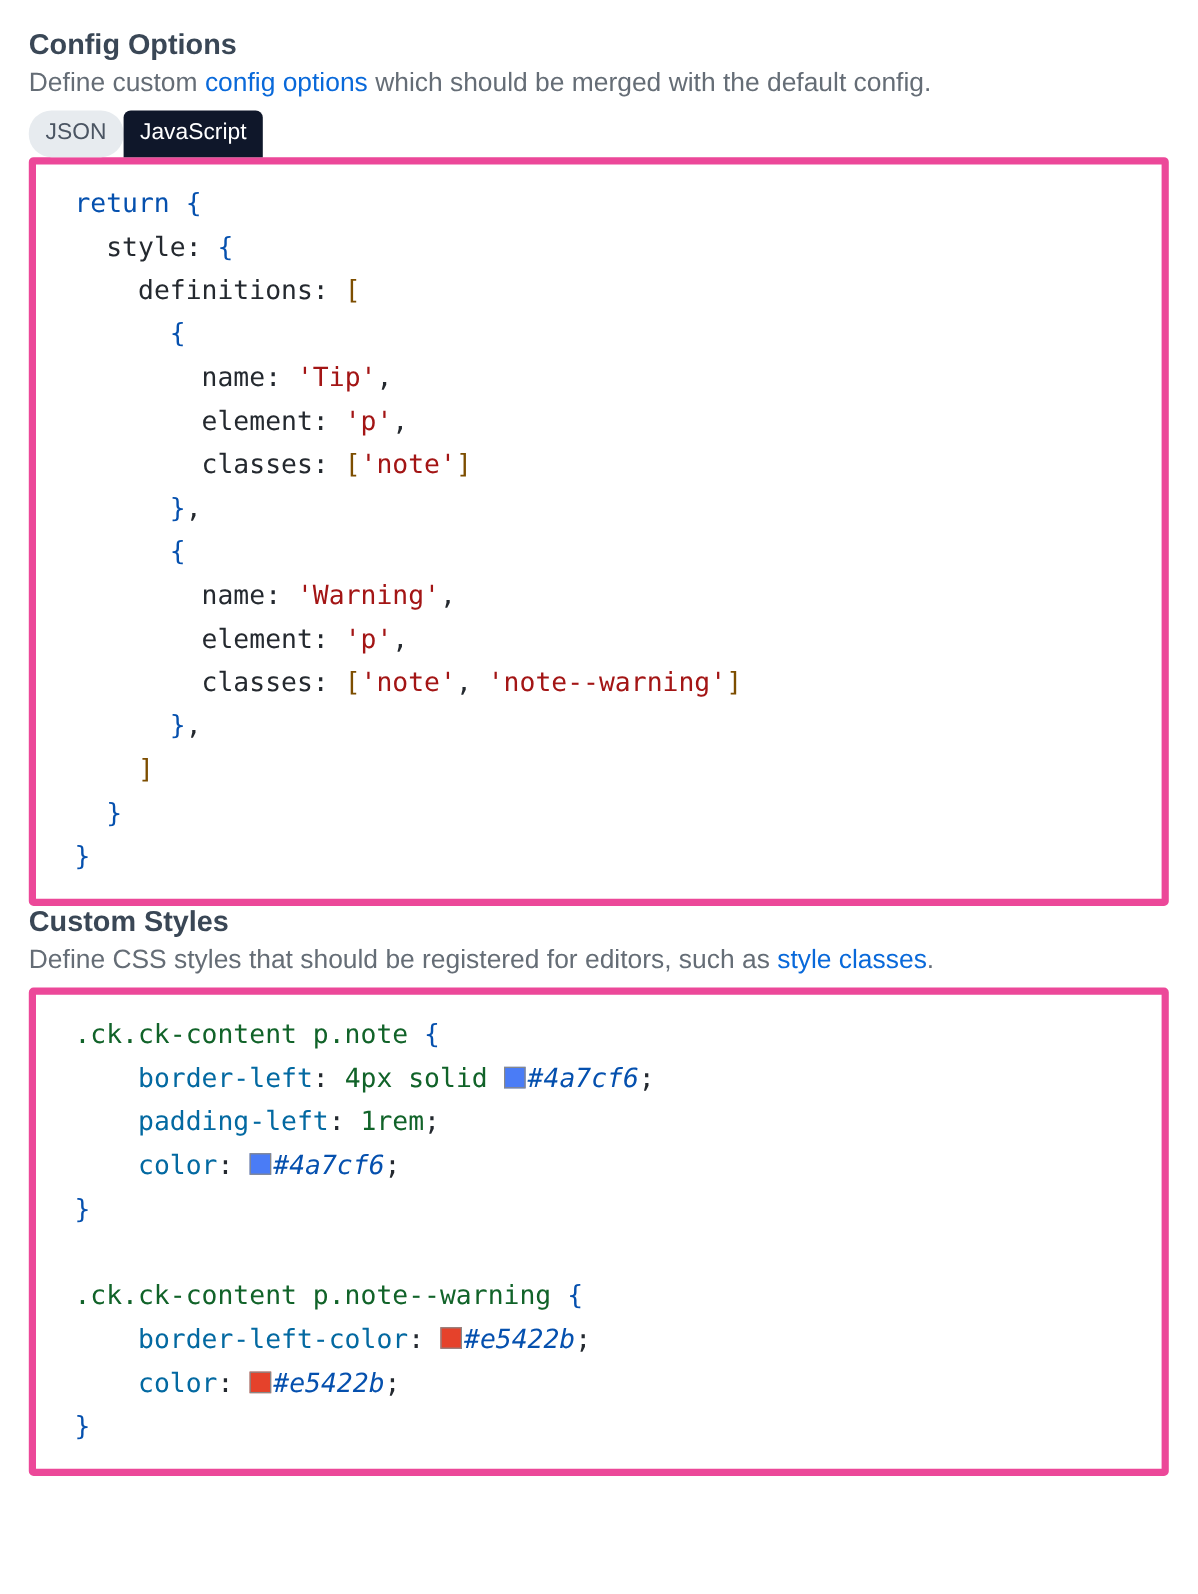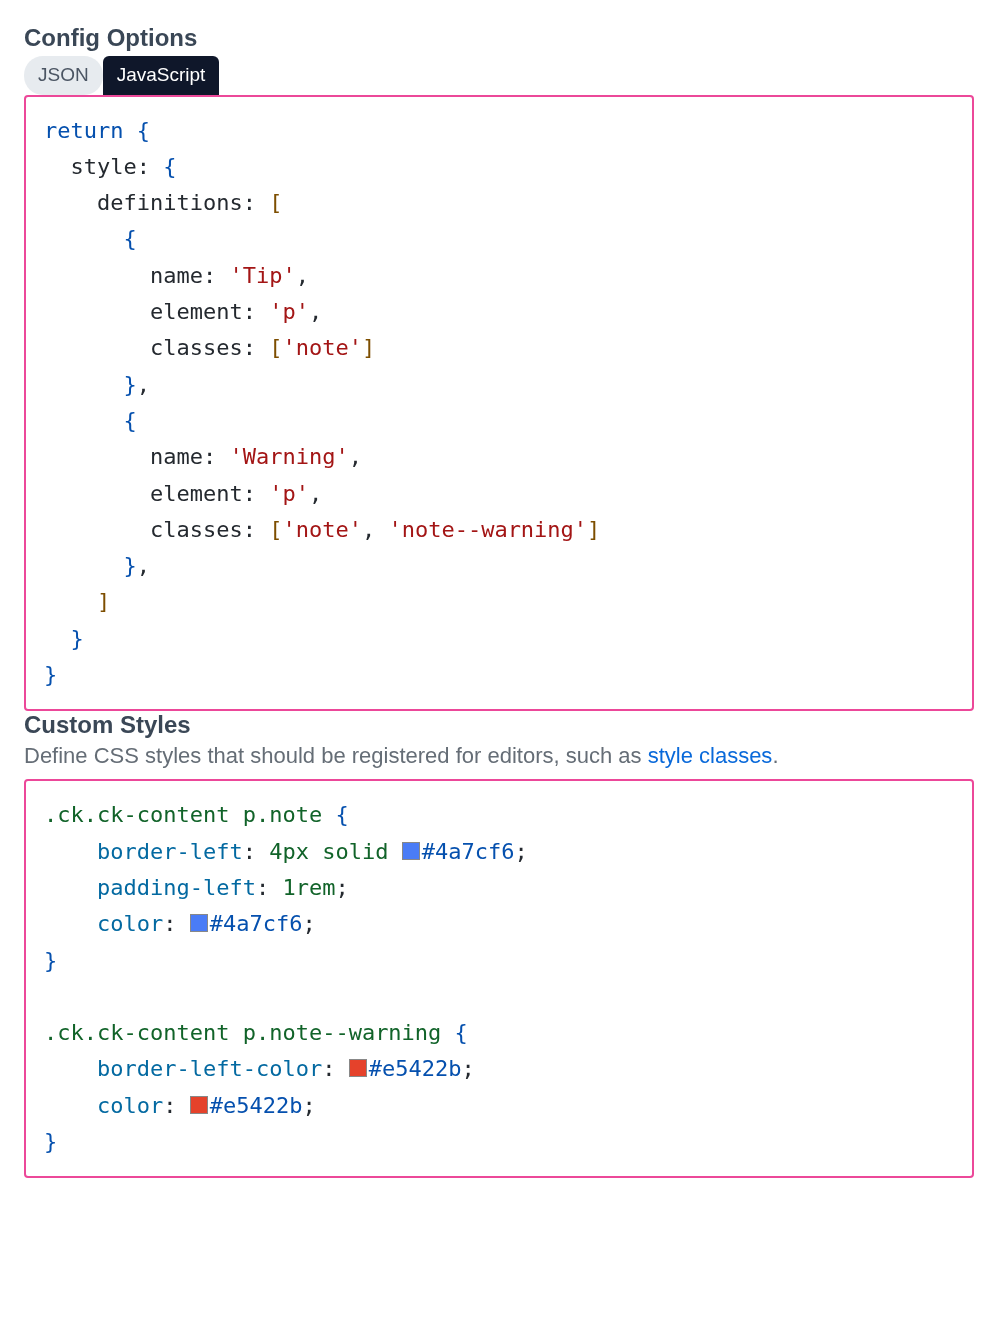--- a/index.html
+++ b/index.html
@@ -43,52 +43,55 @@
   .tab.inactive {
     background: #e7ebef;
     color: #4b5563;
     border-radius: 19px;
   }
   .tab.active {
     background: #0f172a;
     color: #fff;
   }
   pre.codeblock {
-    border: 2px solid #ec4899;
+    border: 6px solid #ec4899;
     border-radius: 4px;
     margin: 0;
-    padding: 16px 18px;
+    padding: 16px 32px;
     font-family: ui-monospace, SFMono-Regular, "SF Mono", Menlo, Consolas, monospace;
     font-size: 22px;
     line-height: 1.65;
     overflow-x: auto;
     background: #fff;
   }
   .tok-kw { color: #0550ae; }
   .tok-brace { color: #0550ae; }
   .tok-bracket { color: #7d4e00; }
   .tok-str { color: #a31515; }
   .tok-sel { color: #116329; }
   .tok-cssprop { color: #0369a1; }
   .tok-cssval { color: #116329; }
-  .tok-csscolor { color: #0550ae; }
+  .tok-csscolor { color: #0550ae; font-style: italic; }
   .swatch {
     display: inline-block;
     width: 16px;
     height: 16px;
     border: 1px solid #888;
     vertical-align: -1px;
     margin-right: 2px;
   }
 </style>
 </head>
 <body>
 
 <div class="section">
   <h2>Config Options</h2>
+  <p class="desc">
+    <span>Define custom </span><a href="#" class="link">config options</a><span> which should be merged with the default config.</span>
+  </p>
   <div class="tabs">
     <div class="tab inactive">JSON</div>
     <div class="tab active">JavaScript</div>
   </div>
   <pre class="codeblock"><span class="tok-kw">return</span> <span class="tok-brace">{</span>
   <span>style</span>: <span class="tok-brace">{</span>
     <span>definitions</span>: <span class="tok-bracket">[</span>
       <span class="tok-brace">{</span>
         <span>name</span>: <span class="tok-str">'Tip'</span>,
         <span>element</span>: <span class="tok-str">'p'</span>,

